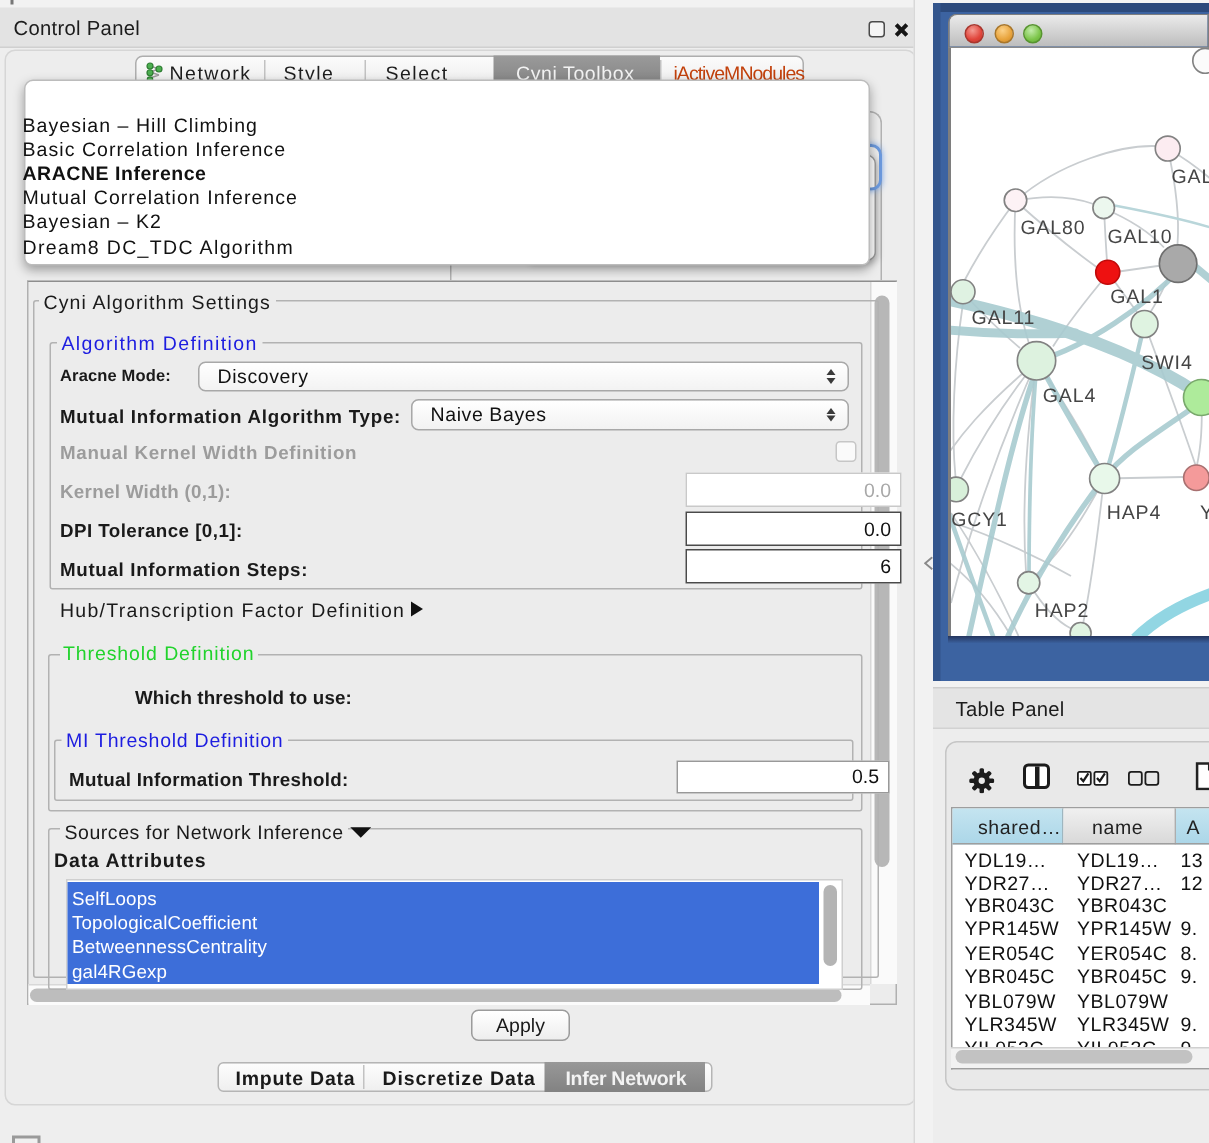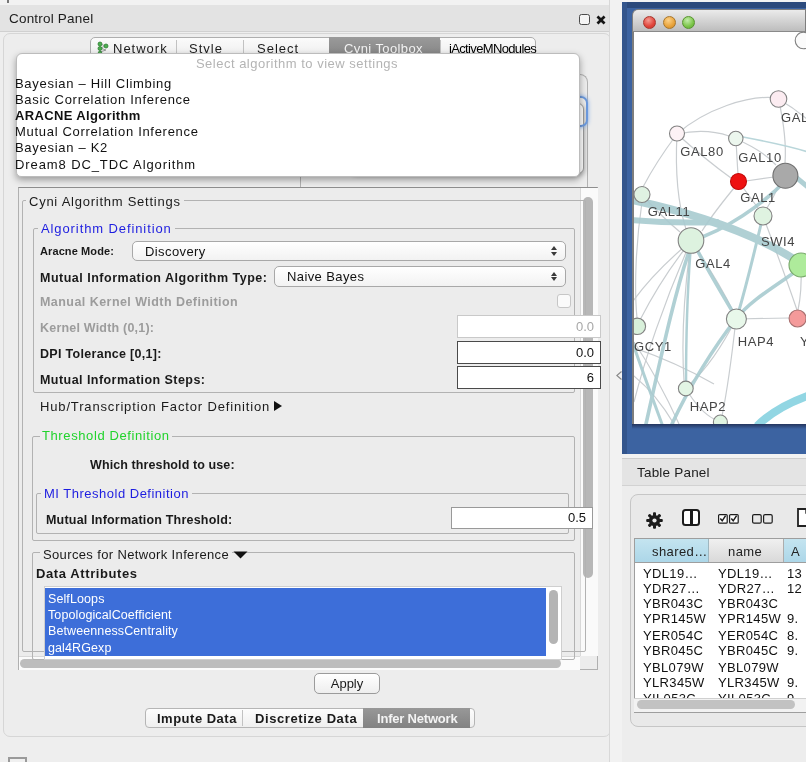--- a/index.html
+++ b/index.html
@@ -43,21 +43,21 @@
     <path d="M4 3 L10 5 M4 7 L10 5 M4 11 L10 9 M4 7 L10 9" stroke="#9a9a9a" stroke-width="1"></path>
     <circle cx="4" cy="3" r="2" fill="#4caf50" stroke="#2e7d32" stroke-width="0.8"></circle>
     <circle cx="10" cy="5" r="2" fill="#4caf50" stroke="#2e7d32" stroke-width="0.8"></circle>
     <circle cx="4" cy="7.5" r="2" fill="#4caf50" stroke="#2e7d32" stroke-width="0.8"></circle>
     <circle cx="4" cy="12" r="1.8" fill="#4caf50" stroke="#2e7d32" stroke-width="0.8"></circle>
   </svg>
   <div class="lbl" style="left:113px;top:41px;font-size:13px;letter-spacing:1.0px;color:#1d1d1d;">Network</div>
   <div class="lbl" style="left:189px;top:41px;font-size:13px;letter-spacing:1.0px;color:#1d1d1d;">Style</div>
   <div class="lbl" style="left:257px;top:41px;font-size:13px;letter-spacing:1.0px;color:#1d1d1d;">Select</div>
   <div class="lbl" style="left:344px;top:41px;font-size:13px;letter-spacing:0.4px;color:#f3f3f3;">Cyni Toolbox</div>
-  <div class="lbl" style="left:449px;top:41px;font-size:13px;letter-spacing:-0.65px;color:#000000;">jActiveMNodules</div>
+  <div class="lbl" style="left:449px;top:41px;font-size:13px;letter-spacing:-0.65px;color:#c2410c;">jActiveMNodules</div>
 
   <div class="abs" style="left:300px;top:74px;width:286px;height:112px;border:1px solid #b2b2b2;border-bottom:none;border-radius:8px 8px 0 0;"></div>
   <div class="abs" style="left:350px;top:103px;width:232px;height:69px;border:1px solid #9a9a9a;border-radius:6px;background:#fdfdfd;box-shadow:1px 2px 4px rgba(0,0,0,0.25);"></div>
   <div class="abs" style="left:350px;top:96px;width:238px;height:31px;border:2.5px solid #6b99dd;border-radius:7px;box-shadow:0 0 4px #7aa6e8;box-sizing:border-box;"></div>
 
   <div id="scrollpane" class="abs" style="left:18px;top:187px;width:580px;height:483px;background:#ececec;border-top:1px solid #8e8e8e;border-left:1px solid #b0b0b0;border-right:1px solid #b0b0b0;border-bottom:1px solid #b0b0b0;box-sizing:border-box;"></div>
 
   <div class="abs" style="left:580px;top:188px;width:17px;height:468px;background:#fafafa;border-left:1px solid #d8d8d8;"></div>
   <div class="abs" style="left:583px;top:197px;width:10px;height:381px;background:#b7b7b7;border-radius:5px;"></div>
 
@@ -125,24 +125,23 @@
   <div class="abs" style="left:145px;top:708px;width:330px;height:20px;background:linear-gradient(#fdfdfd,#efefef);border:1px solid #b5b5b5;border-radius:4px;box-sizing:border-box;"></div>
   <div class="abs" style="left:242px;top:710px;width:1px;height:16px;background:#c2c2c2;"></div>
   <div class="abs" style="left:363px;top:708px;width:107px;height:20px;background:linear-gradient(#989898,#828282);"></div>
   <div class="lbl" style="left:157px;top:711px;font-size:13px;font-weight:bold;letter-spacing:0.5px;color:#1a1a1a;">Impute Data</div>
   <div class="lbl" style="left:255px;top:711px;font-size:13px;font-weight:bold;letter-spacing:0.6px;color:#1a1a1a;">Discretize Data</div>
   <div class="lbl" style="left:377px;top:711px;font-size:13px;font-weight:bold;letter-spacing:-0.2px;color:#f3f3f3;">Infer Network</div>
 
   <div class="abs" style="left:8px;top:757px;width:15px;height:10px;border:2px solid #9a9a9a;background:#f0f0f0;"></div>
 
   <div class="abs" style="left:16px;top:53px;width:562px;height:122px;background:#ffffff;border:1px solid #bcbcbc;border-radius:6px 6px 5px 5px;box-shadow:0 3px 7px rgba(0,0,0,0.35);"></div>
-  <div class="lbl" style="left:0;top:56px;width:594px;text-align:center;font-size:13px;letter-spacing:0.5px;color:#b4b4b4;">Select algorithm to view settings</div>
   <div class="lbl" style="left:15px;top:76px;font-size:13px;letter-spacing:0.7px;color:#111;">Bayesian – Hill Climbing</div>
   <div class="lbl" style="left:15px;top:92px;font-size:13px;letter-spacing:0.7px;color:#111;">Basic Correlation Inference</div>
-  <div class="lbl" style="left:15px;top:108px;font-size:13px;font-weight:bold;letter-spacing:0.35px;color:#111;">ARACNE Algorithm</div>
+  <div class="lbl" style="left:15px;top:108px;font-size:13px;font-weight:bold;letter-spacing:0.35px;color:#111;">ARACNE Inference</div>
   <div class="lbl" style="left:15px;top:124px;font-size:13px;letter-spacing:0.7px;color:#111;">Mutual Correlation Inference</div>
   <div class="lbl" style="left:15px;top:140px;font-size:13px;letter-spacing:0.7px;color:#111;">Bayesian – K2</div>
   <div class="lbl" style="left:15px;top:157px;font-size:13px;letter-spacing:0.9px;color:#111;">Dream8 DC_TDC Algorithm</div>
 
   <div class="abs" style="left:609px;top:0;width:13px;height:762px;background:#f2f2f2;border-left:1px solid #d8d8d8;"></div>
 
   <svg class="abs" style="left:616px;top:371px;" width="6" height="9" viewBox="0 0 6 9">
       <path d="M5.5 0.5 L0.8 4.5 L5.5 8.5" fill="none" stroke="#8a8a8a" stroke-width="1.2"></path>
     </svg>
 

